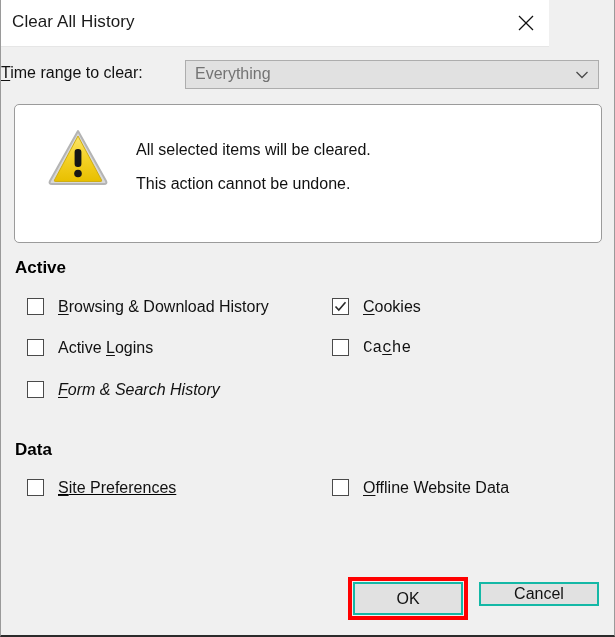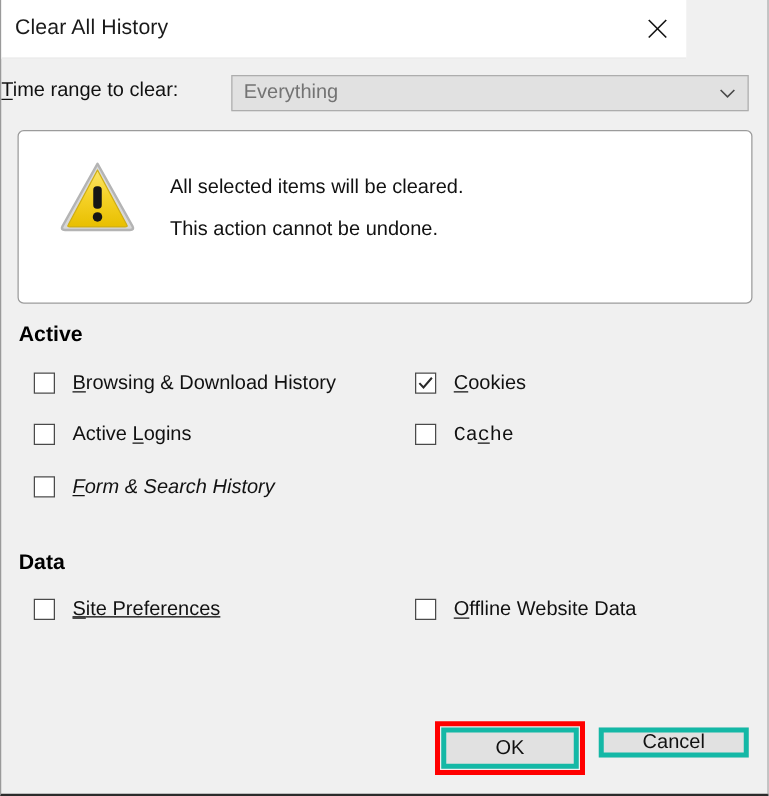--- a/index.html
+++ b/index.html
@@ -170,21 +170,21 @@
     font-size: 16px;
     color: #111111;
   }
   .cb-label u { text-decoration: underline; text-underline-offset: 2px; }
 
   
   .btn {
     position: absolute;
     box-sizing: border-box;
     background: #e1e1e1;
-    border: 4px solid #14b8a6;
+    border: 2px solid #14b8a6;
     font-size: 16px;
     color: #111111;
     display: flex;
     align-items: center;
     justify-content: center;
     cursor: default;
     font-family: "Liberation Sans", sans-serif;
     text-align: right;
   }
   #btn-ok {

